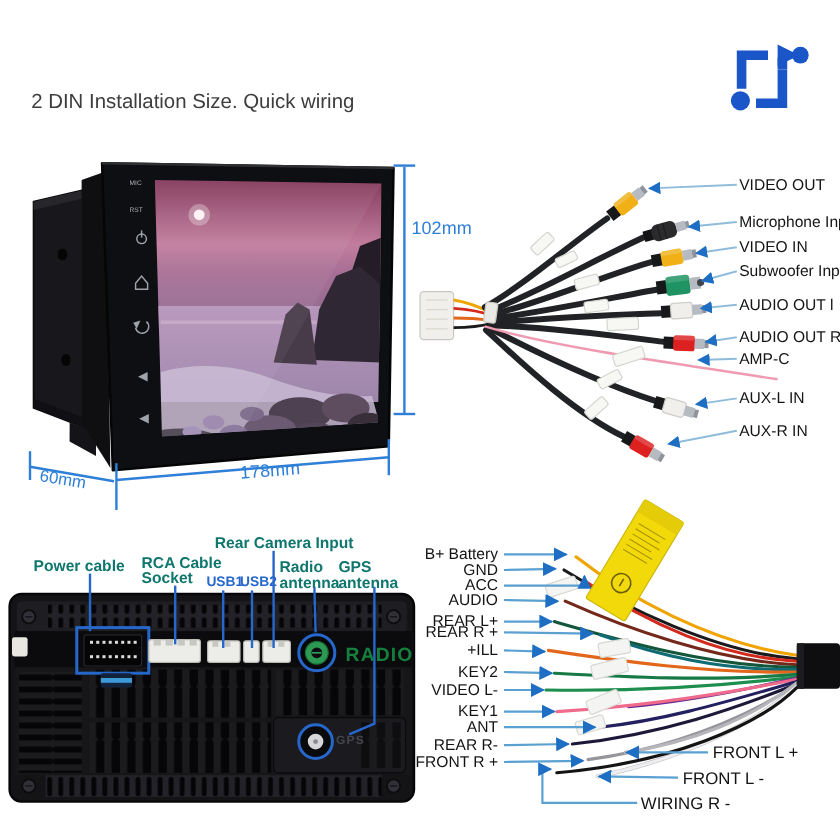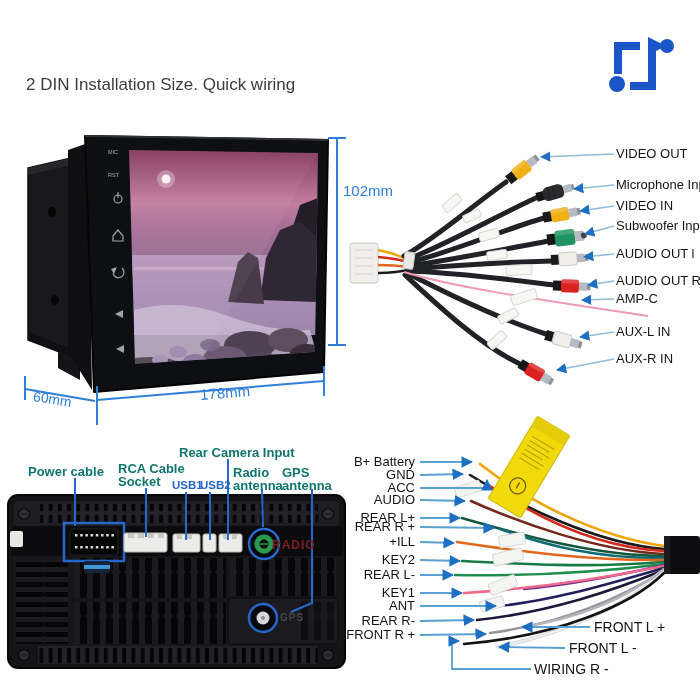--- a/index.html
+++ b/index.html
@@ -433,32 +433,32 @@
   <span class="t t-dim" style="left:200px;top:384px;transform:rotate(-4.5deg)">178mm</span>
   <span class="t t-dim" style="left:33px;top:391px;font-size:14px;transform:rotate(9deg)">60mm</span>
 
   <span class="t t-rr" style="left:28px;top:465px">Power cable</span>
   <span class="t t-rr" style="left:118px;top:462px;width:72px">RCA Cable Socket</span>
   <span class="t t-usb" style="left:172px;top:479px">USB1</span>
   <span class="t t-usb" style="left:200px;top:479px">USB2</span>
   <span class="t t-rr" style="left:179px;top:446px">Rear Camera Input</span>
   <span class="t t-rr" style="left:233px;top:466px;width:58px">Radio antenna</span>
   <span class="t t-rr" style="left:282px;top:466px;width:58px">GPS antenna</span>
-  <span class="t-emb" style="left:272px;top:538px;font-size:12px;color:#7f1d1d">RADIO</span>
+  <span class="t-emb" style="left:288px;top:538px;font-size:16px;color:#15803d">RADIO</span>
   <span class="t-emb" style="left:280px;top:612px;font-size:10px;color:#44444c">GPS</span>
 
   <span class="t t-pw" style="top:454px">B+ Battery</span>
   <span class="t t-pw" style="top:467px">GND</span>
   <span class="t t-pw" style="top:480px">ACC</span>
   <span class="t t-pw" style="top:492px">AUDIO</span>
   <span class="t t-pw" style="top:510px">REAR L+</span>
   <span class="t t-pw" style="top:519px">REAR R +</span>
   <span class="t t-pw" style="top:534px">+ILL</span>
   <span class="t t-pw" style="top:552px">KEY2</span>
-  <span class="t t-pw" style="top:567px">REAR L-</span>
+  <span class="t t-pw" style="top:567px">VIDEO L-</span>
   <span class="t t-pw" style="top:585px">KEY1</span>
   <span class="t t-pw" style="top:598px">ANT</span>
   <span class="t t-pw" style="top:613px">REAR R-</span>
   <span class="t t-pw" style="top:627px">FRONT R +</span>
 
   <span class="t t-pwr" style="left:594px;top:619px">FRONT L +</span>
   <span class="t t-pwr" style="left:569px;top:640px">FRONT L -</span>
   <span class="t t-pwr" style="left:534px;top:661px">WIRING R -</span>
 
 </div>

